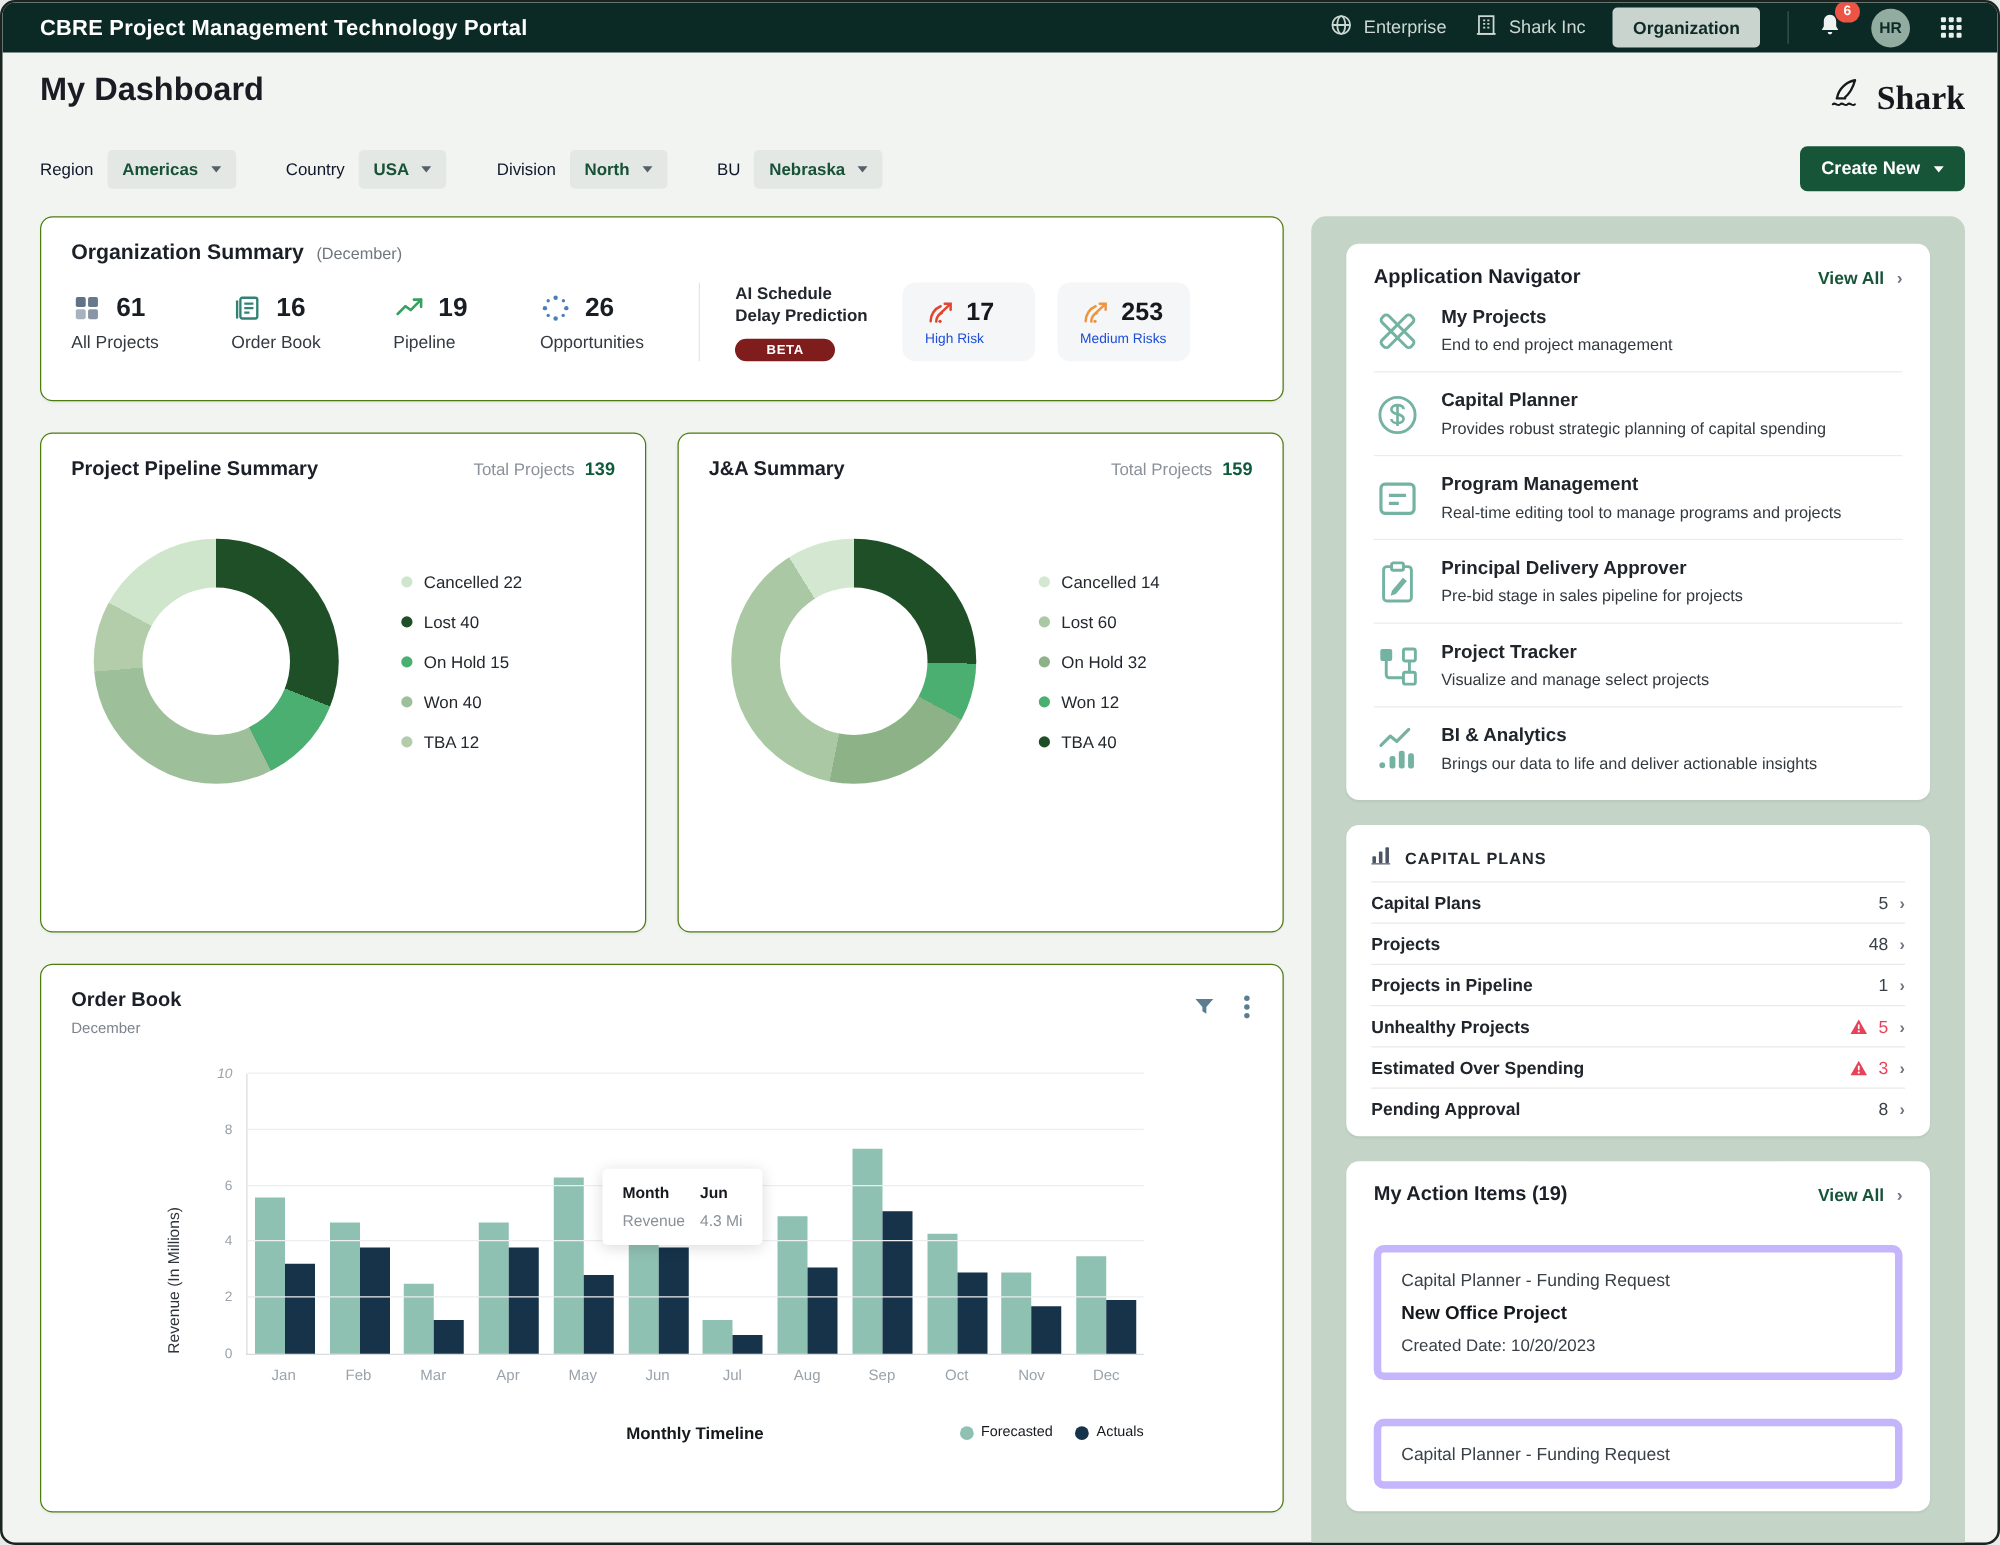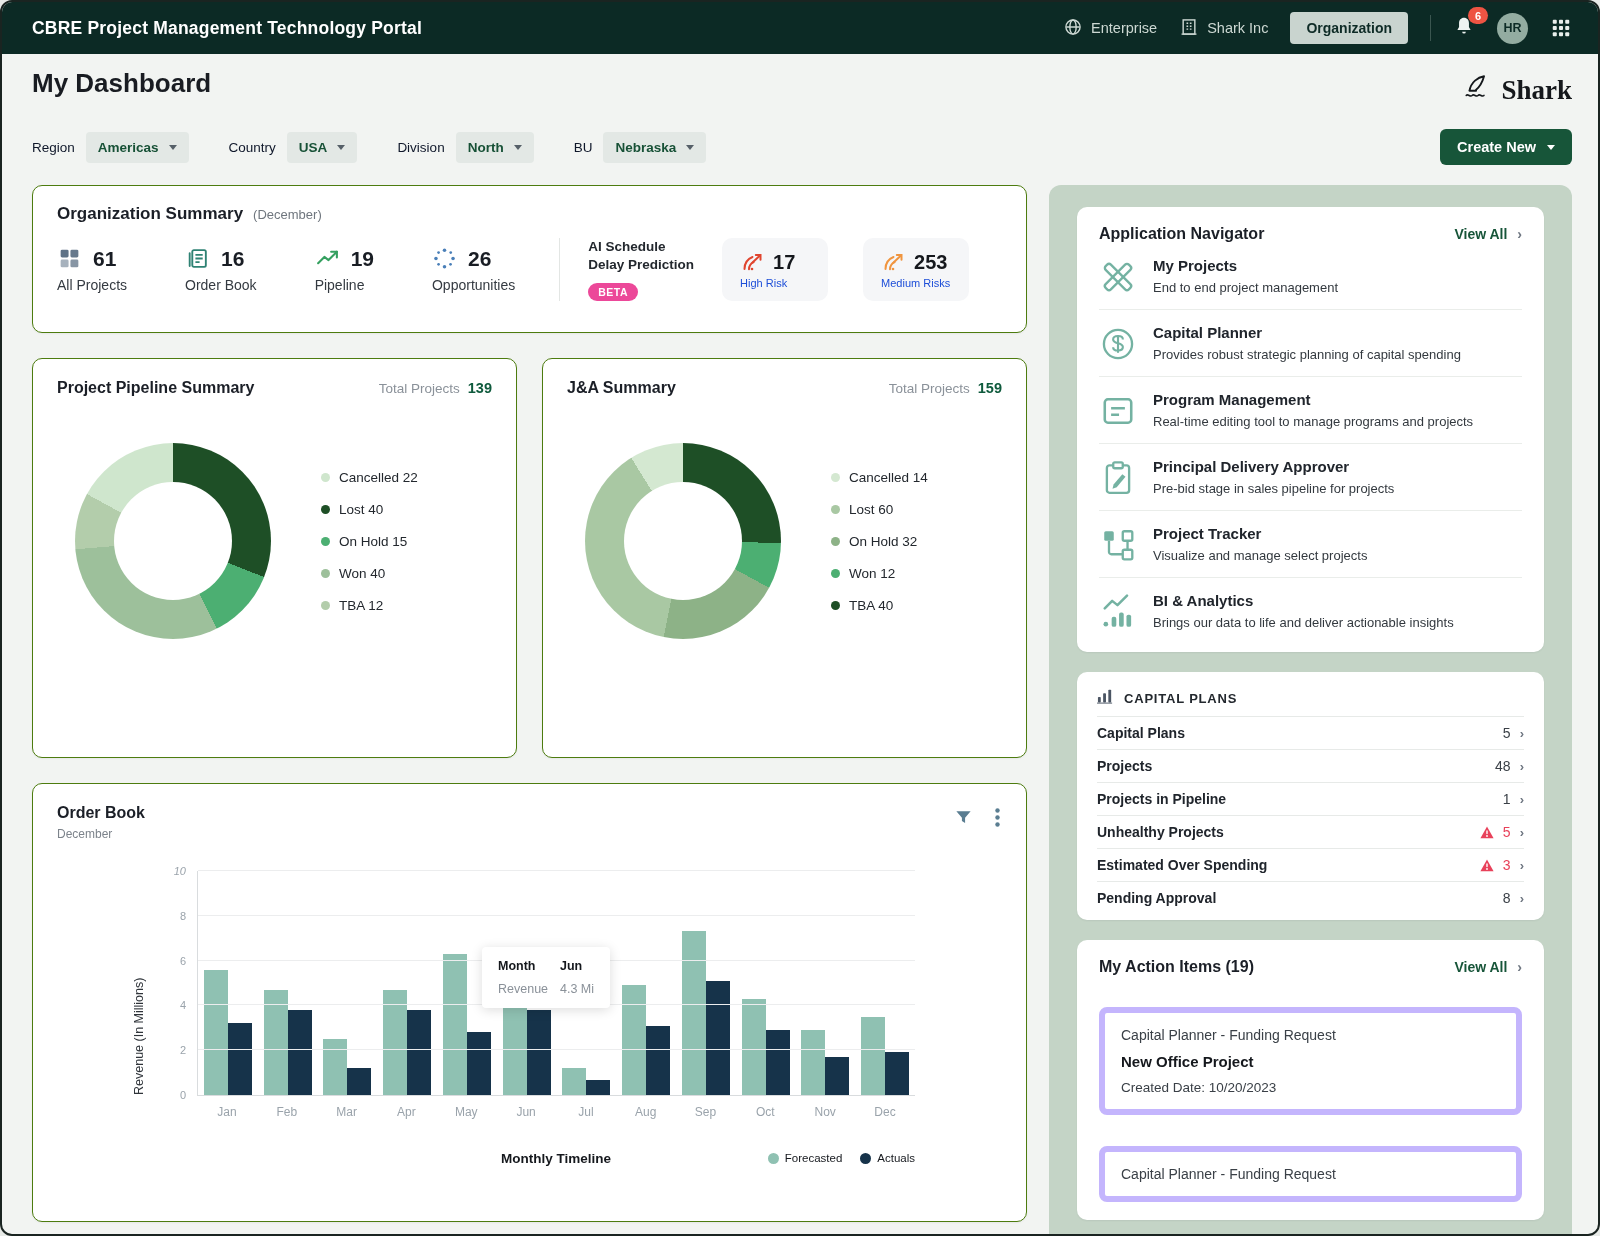--- a/index.html
+++ b/index.html
@@ -1,21 +1,21 @@
 <!DOCTYPE html>
 <html><head>
 <meta charset="utf-8">
 <style>
   * { box-sizing: border-box; margin: 0; padding: 0; }
   html,body { width:1600px; height:1236px; }
   body { font-family:"Liberation Sans", sans-serif; background:#e8ebe8; overflow:hidden; }
   .window { width:1600px; height:1236px; border:2px solid #1a2421; border-radius:12px; overflow:hidden; background:#f2f4f2; position:relative; }
 
   
-  .topbar { height:52px; background:#0c2a25; display:flex; align-items:center; padding:0 26px 0 30px; }
+  .topbar { height:40px; background:#0c2a25; display:flex; align-items:center; padding:0 26px 0 30px; }
   .topbar-title { color:#fff; font-size:17.5px; font-weight:700; letter-spacing:.2px; }
   .topbar-right { margin-left:auto; display:flex; align-items:center; gap:22px; }
   .tb-item { display:flex; align-items:center; gap:8px; color:#cdd8d3; font-size:14.5px; cursor:pointer; }
   .org-btn { background:#c9d4cf; color:#0e2b26; font-weight:700; font-size:14px; padding:8px 16px; border-radius:4px; border:none; cursor:pointer; }
   .tb-divider { width:1px; height:26px; background:#3b5650; }
   .bell-wrap { position:relative; cursor:pointer; display:flex; }
   .badge { position:absolute; top:-8px; right:-13px; background:#ee5443; color:#fff; border-radius:10px; font-size:11px; font-weight:700; padding:2.5px 7px; }
   .avatar { width:31px; height:31px; border-radius:50%; background:#93aca1; color:#0d2b26; font-size:12.5px; font-weight:700; display:flex; align-items:center; justify-content:center; cursor:pointer; }
 
   
@@ -42,22 +42,22 @@
   .org-head { display:flex; align-items:baseline; gap:10px; }
   .org-title { font-size:17px; font-weight:700; color:#1b1f27; }
   .org-period { font-size:13px; color:#6f767e; }
   .org-body { display:flex; align-items:center; margin-top:14px; }
   .stats { display:flex; gap:58px; }
   .stat-top { display:flex; align-items:center; gap:11px; }
   .stat-value { font-size:21px; font-weight:700; color:#191d24; }
   .stat-label { font-size:14px; color:#343a41; margin-top:6px; }
   .v-divider { width:1px; align-self:stretch; background:#e3e6e4; margin:0 28px 0 44px; }
   .ai-title { font-size:13.5px; font-weight:700; color:#23282e; line-height:1.3; }
-  .beta { display:inline-block; margin-top:9px; background:#ec4899; color:#fff; font-size:10.5px; font-weight:700; padding:3px 10px; border-radius:10px; letter-spacing:.5px; }
-  .risk-chips { display:flex; gap:35px; margin-left:28px; }
+  .beta { display:inline-block; margin-top:9px; background:#7f1d1d; color:#fff; font-size:10.5px; font-weight:700; padding:3px 25px; border-radius:10px; letter-spacing:.5px; }
+  .risk-chips { display:flex; gap:18px; margin-left:28px; }
   .risk-chip { background:#f5f6f8; border-radius:10px; padding:12px 18px; min-width:106px; }
   .risk-top { display:flex; align-items:center; gap:9px; }
   .risk-value { font-size:20px; font-weight:700; color:#15181d; }
   .risk-label { font-size:11px; color:#1d4ed8; margin-top:3px; white-space:nowrap; }
 
   
   .two-col { display:flex; gap:25px; margin-top:25px; }
   .donut-card { flex:1; padding:20px 24px; height:400px; }
   .donut-head { display:flex; justify-content:space-between; align-items:center; }
   .donut-title { font-size:16px; font-weight:700; color:#1b1f27; }

